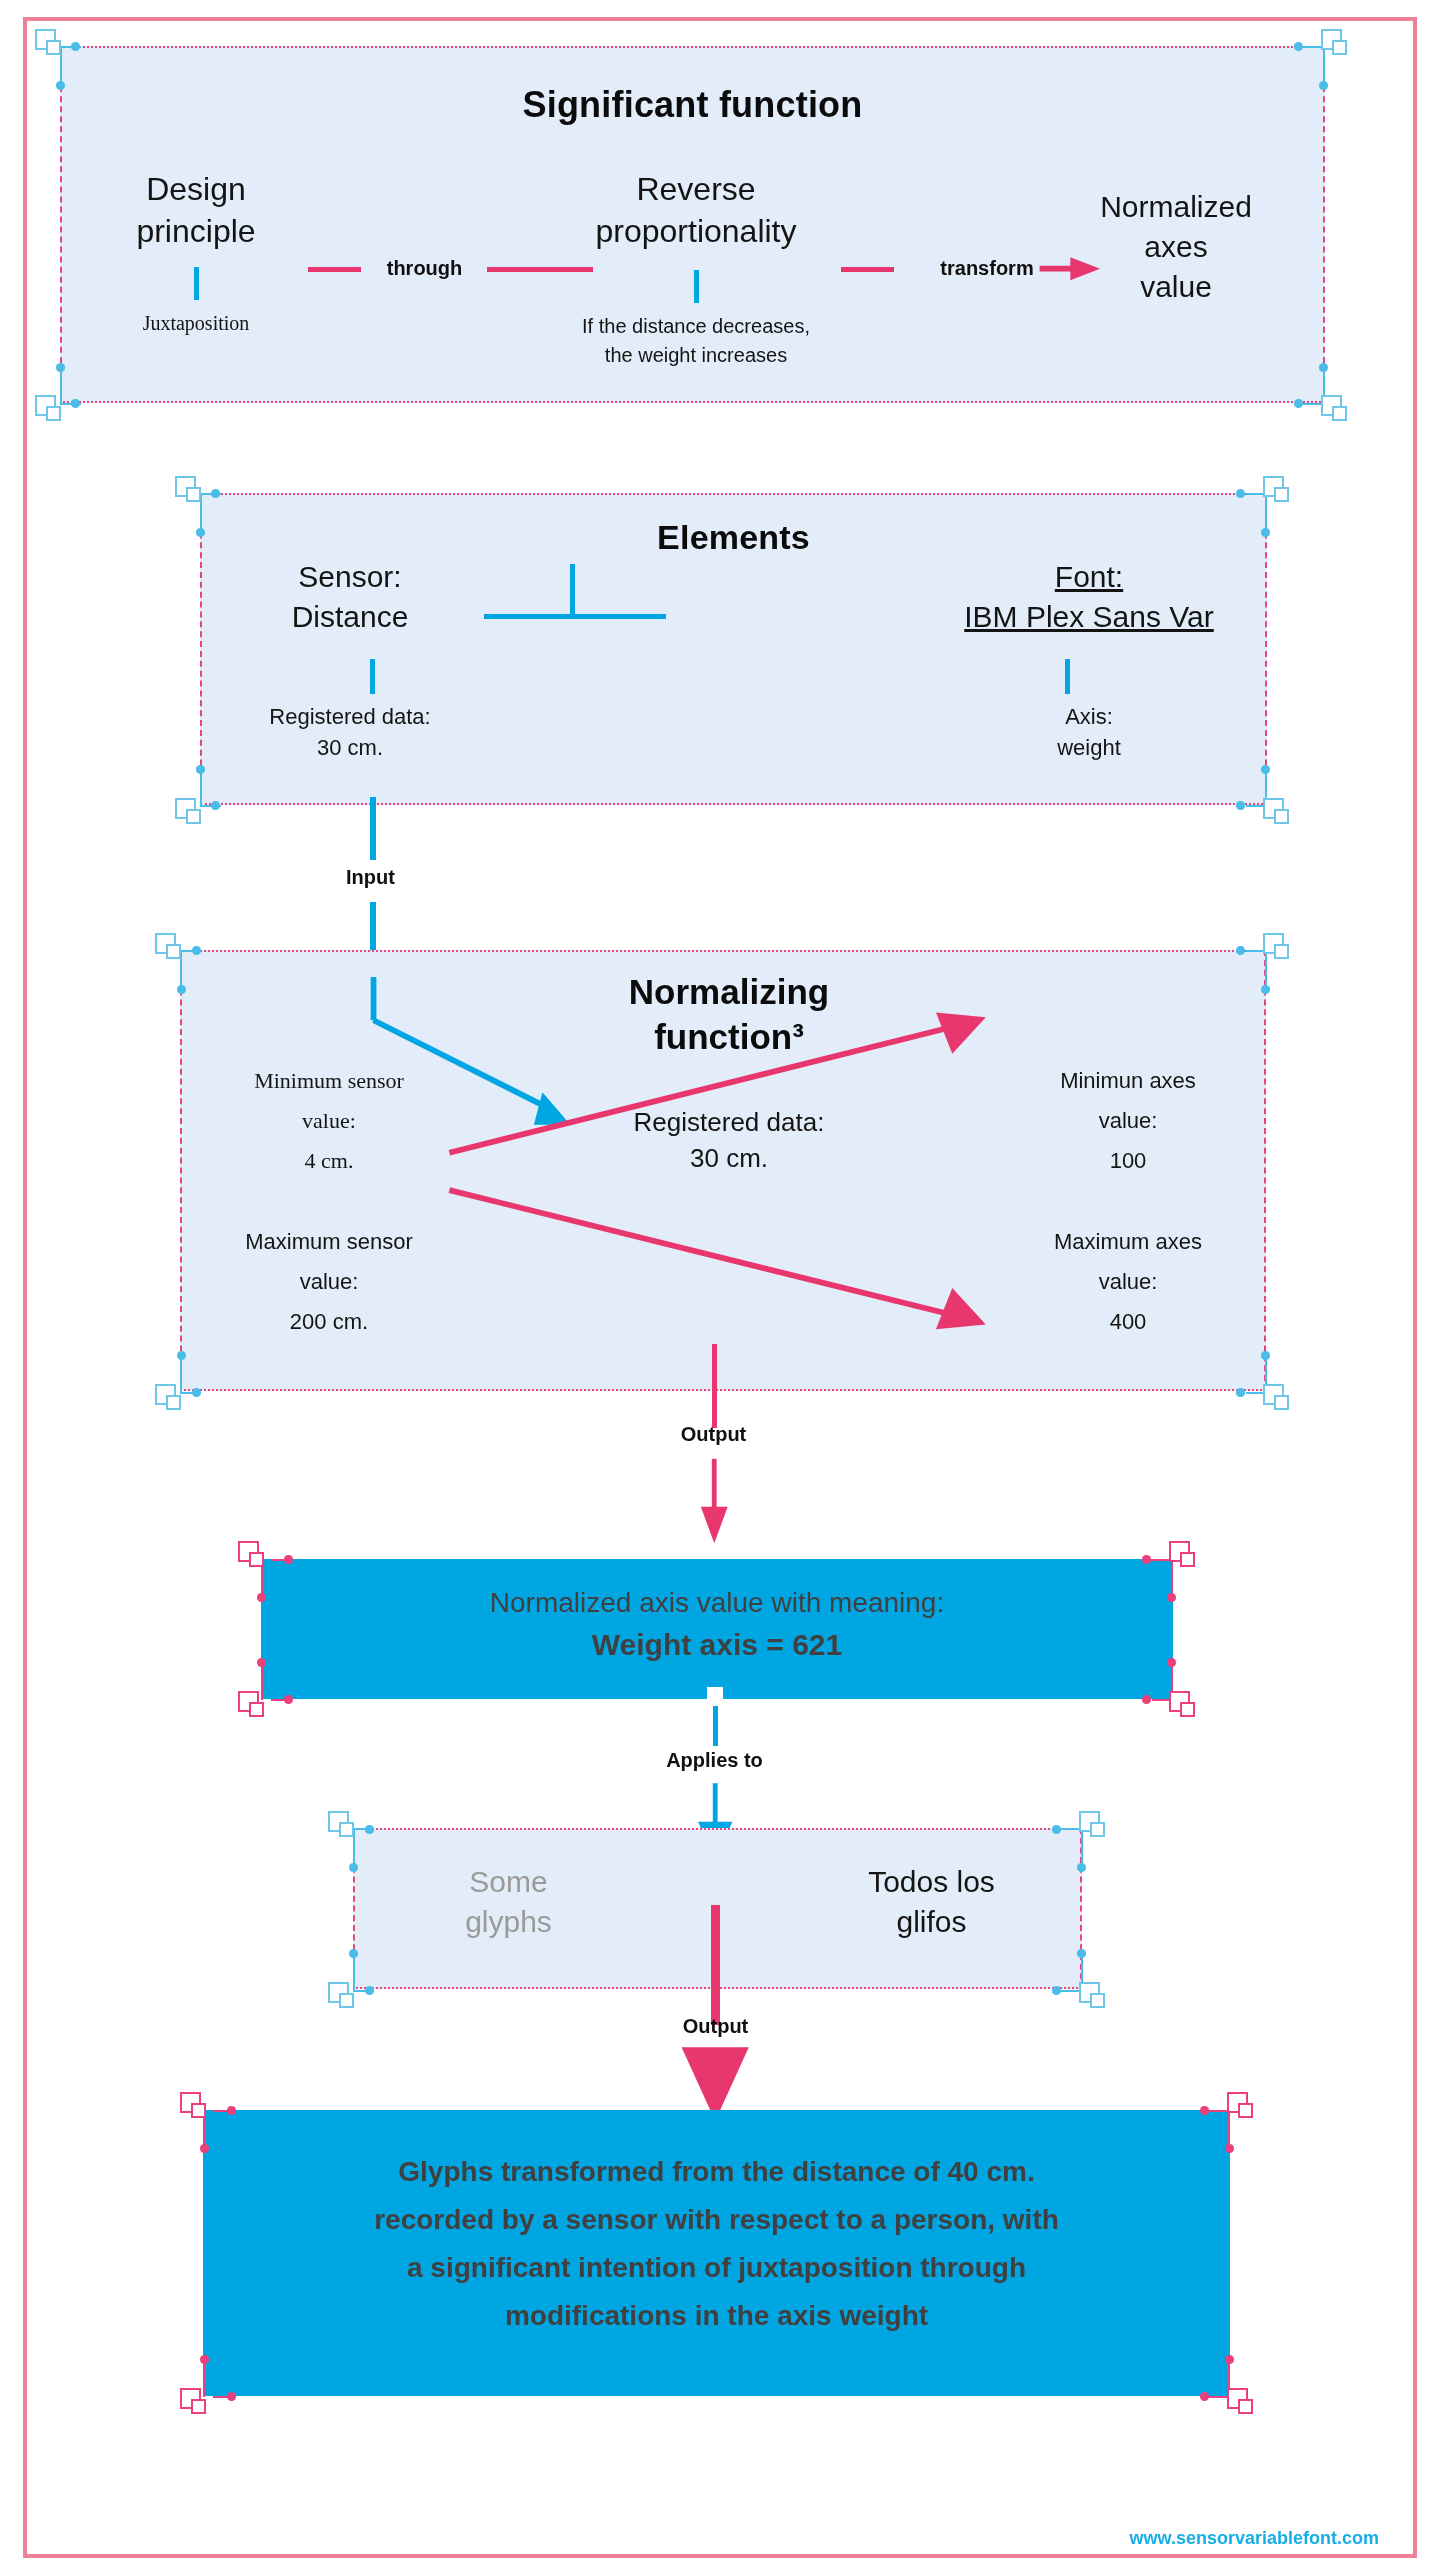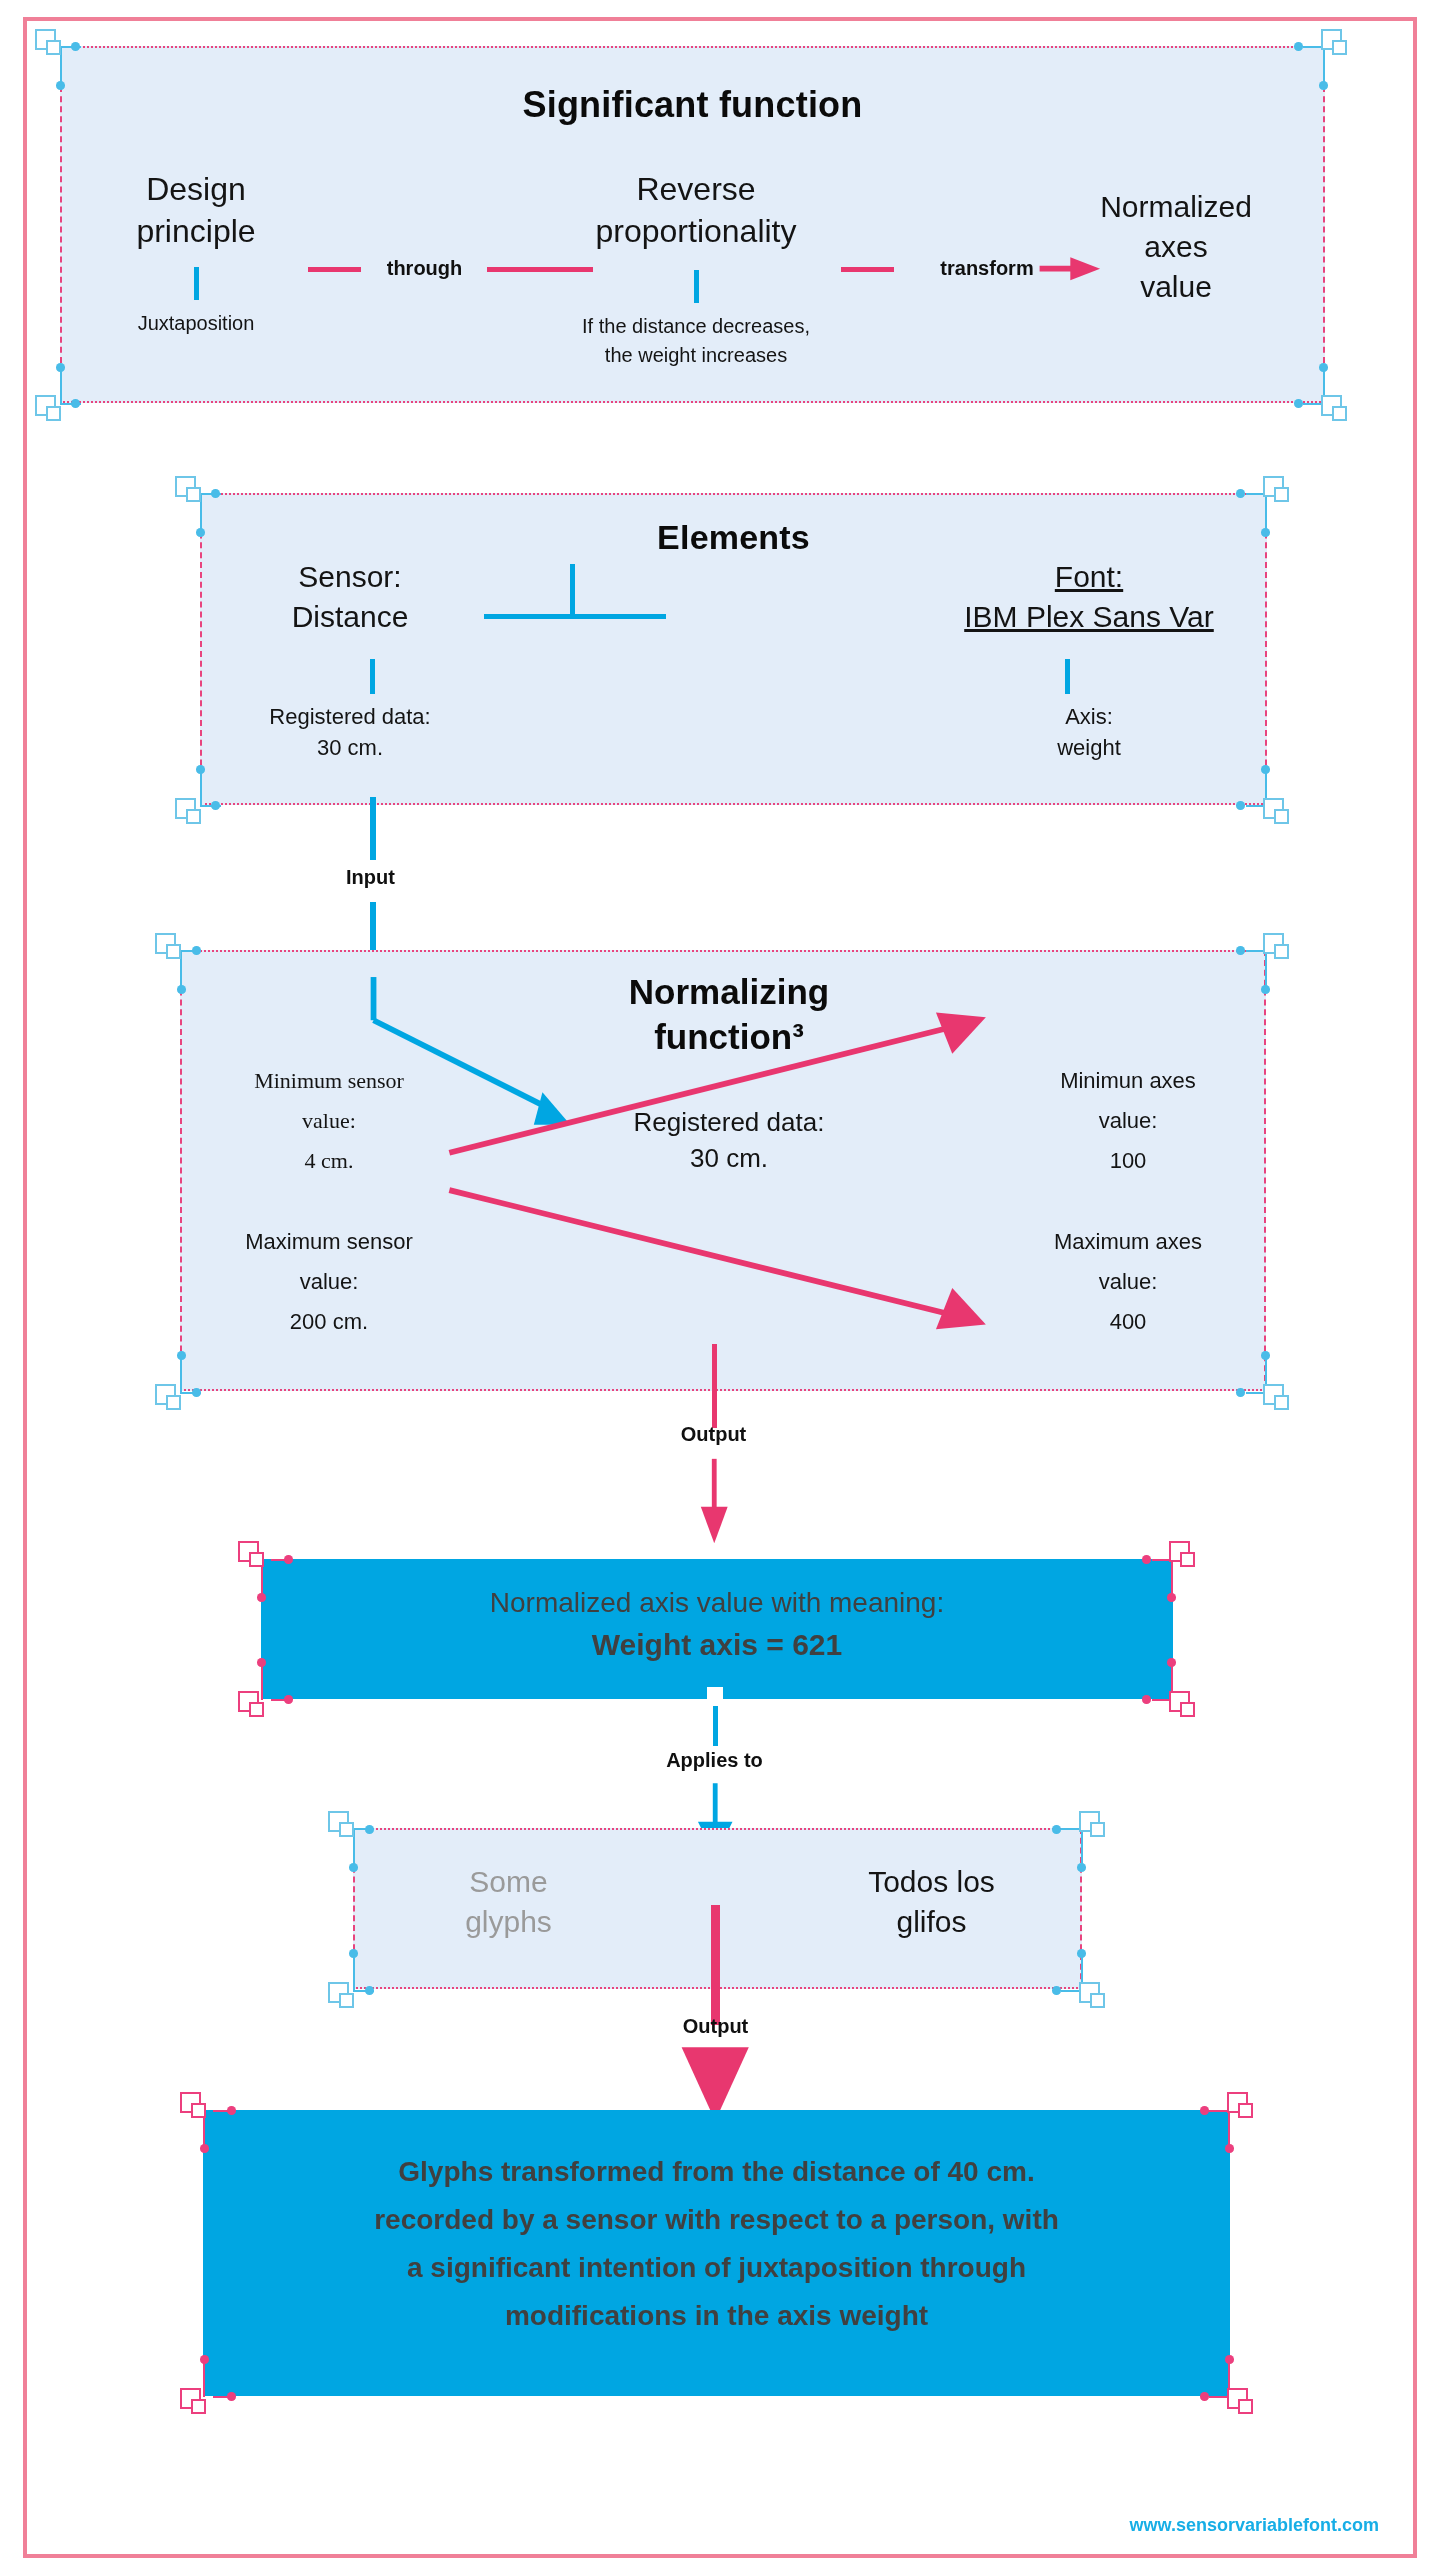--- a/index.html
+++ b/index.html
@@ -103,21 +103,21 @@
 
   
   .cyan-bar-v { position: absolute; background: #00a6e2; }
   .cyan-bar-h { position: absolute; background: #00a6e2; }
   .pink-bar-h { position: absolute; background: #e8376f; height: 4.8px; }
   .pink-bar-v { position: absolute; background: #e8376f; width: 4.8px; }
 
   .footer-url {
     position: absolute;
     right: 61px;
-    bottom: 40px;
+    bottom: 27px;
     color: #17aee6;
     font-size: 18px;
     font-weight: bold;
     text-decoration: none;
   }
 
   svg.overlay { position: absolute; left: 0; top: 0; pointer-events: none; }
 </style>
 </head>
 <body>
@@ -129,21 +129,21 @@
   <div class="panel dotted" style="left:60px; top:46px; width:1265px; height:357px;">
   </div>
 
   <div class="panel-title" style="left:60px; top:84px; width:1265px; font-size:36px;">Significant function</div>
 
   <div class="t-center" style="left:71px; top:168px; width:250px; font-size:32px; line-height:42px;">
     <div>Design</div>
     <div>principle</div>
   </div>
   <div class="cyan-bar-v" style="left:194px; top:267px; width:4.8px; height:33px;"></div>
-  <div class="t-center" style="left:71px; top:312px; width:250px; font-size:20px;">Juxtaposition</div>
+  <div class="t-center" style="left:71px; top:312px; width:250px; font-size:20px;font-family:Liberation Serif, serif;">Juxtaposition</div>
 
   <div class="pink-bar-h" style="left:308px; top:267px; width:53px;"></div>
   <div class="t-label" style="left:367px; top:257px; width:115px;">through</div>
   <div class="pink-bar-h" style="left:487px; top:267px; width:106px;"></div>
 
   <div class="t-center" style="left:533px; top:168px; width:326px; font-size:32px; line-height:42px;">
     <div>Reverse</div>
     <div>proportionality</div>
   </div>
   <div class="cyan-bar-v" style="left:694px; top:270px; width:4.8px; height:33px;"></div>

